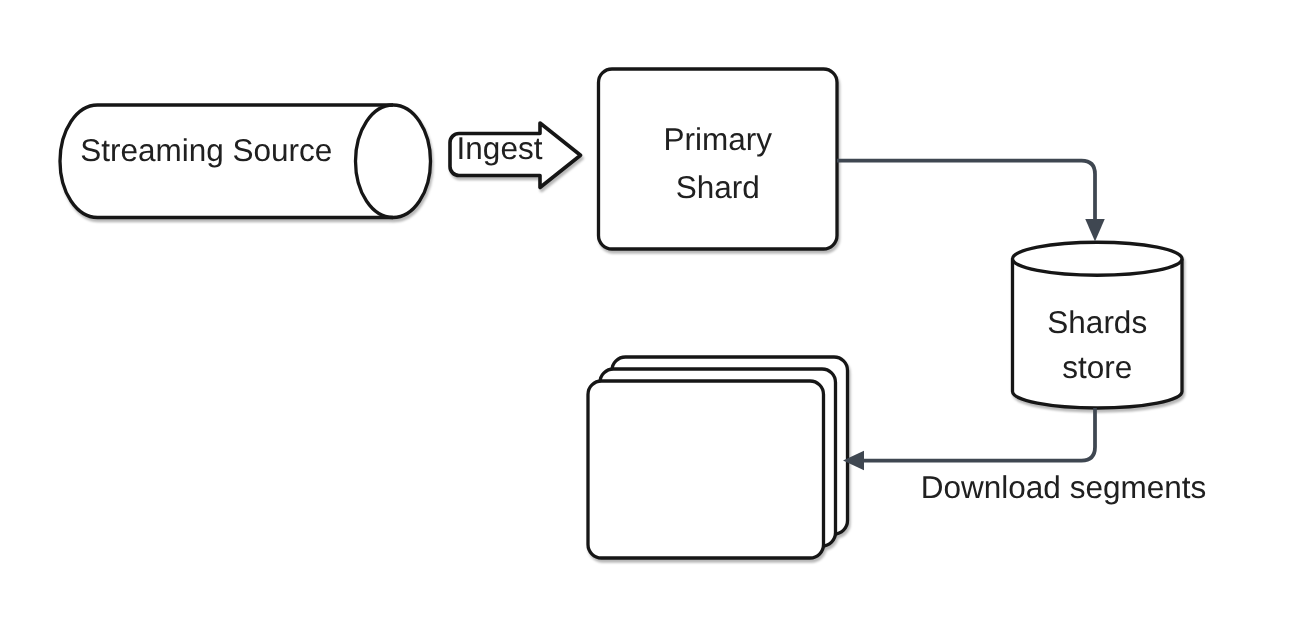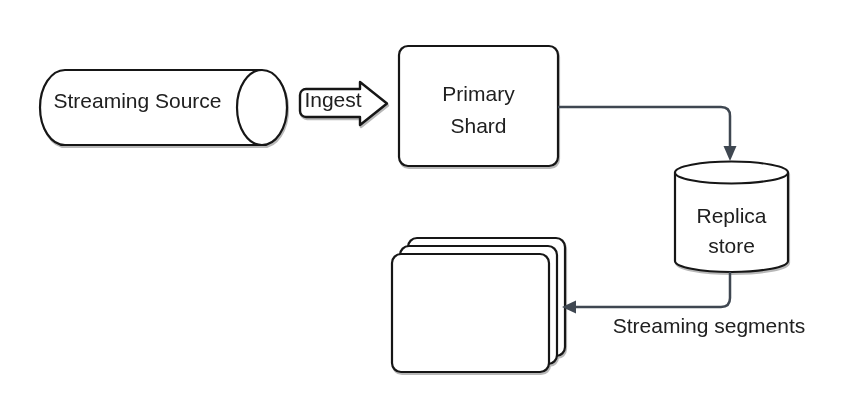--- a/index.html
+++ b/index.html
@@ -74,18 +74,18 @@
     </g>
   </svg>
 
   <div class="label" style="left:35px;  top:85px;  width:205px;">Streaming Source</div>
 
   <div class="label" style="left:283px; top:52px;  width:100px;margin-top:32px;">Ingest</div>
 
   <div class="label" style="left:418px; top:78px;  width:121px;">Primary Shard</div>
 
 
-  <div class="label lh30" style="left:681px; top:201px; width:101px;">Replica store</div>
+  <div class="label lh30" style="left:681px; top:201px; width:101px;">Shards store</div>
 
 
-  <div class="label" style="left:599px; top:310px; width:220px;">Streaming segments</div>
+  <div class="label" style="left:599px; top:310px; width:220px;">Download segments</div>
 
 </div>
 
 </body></html>

